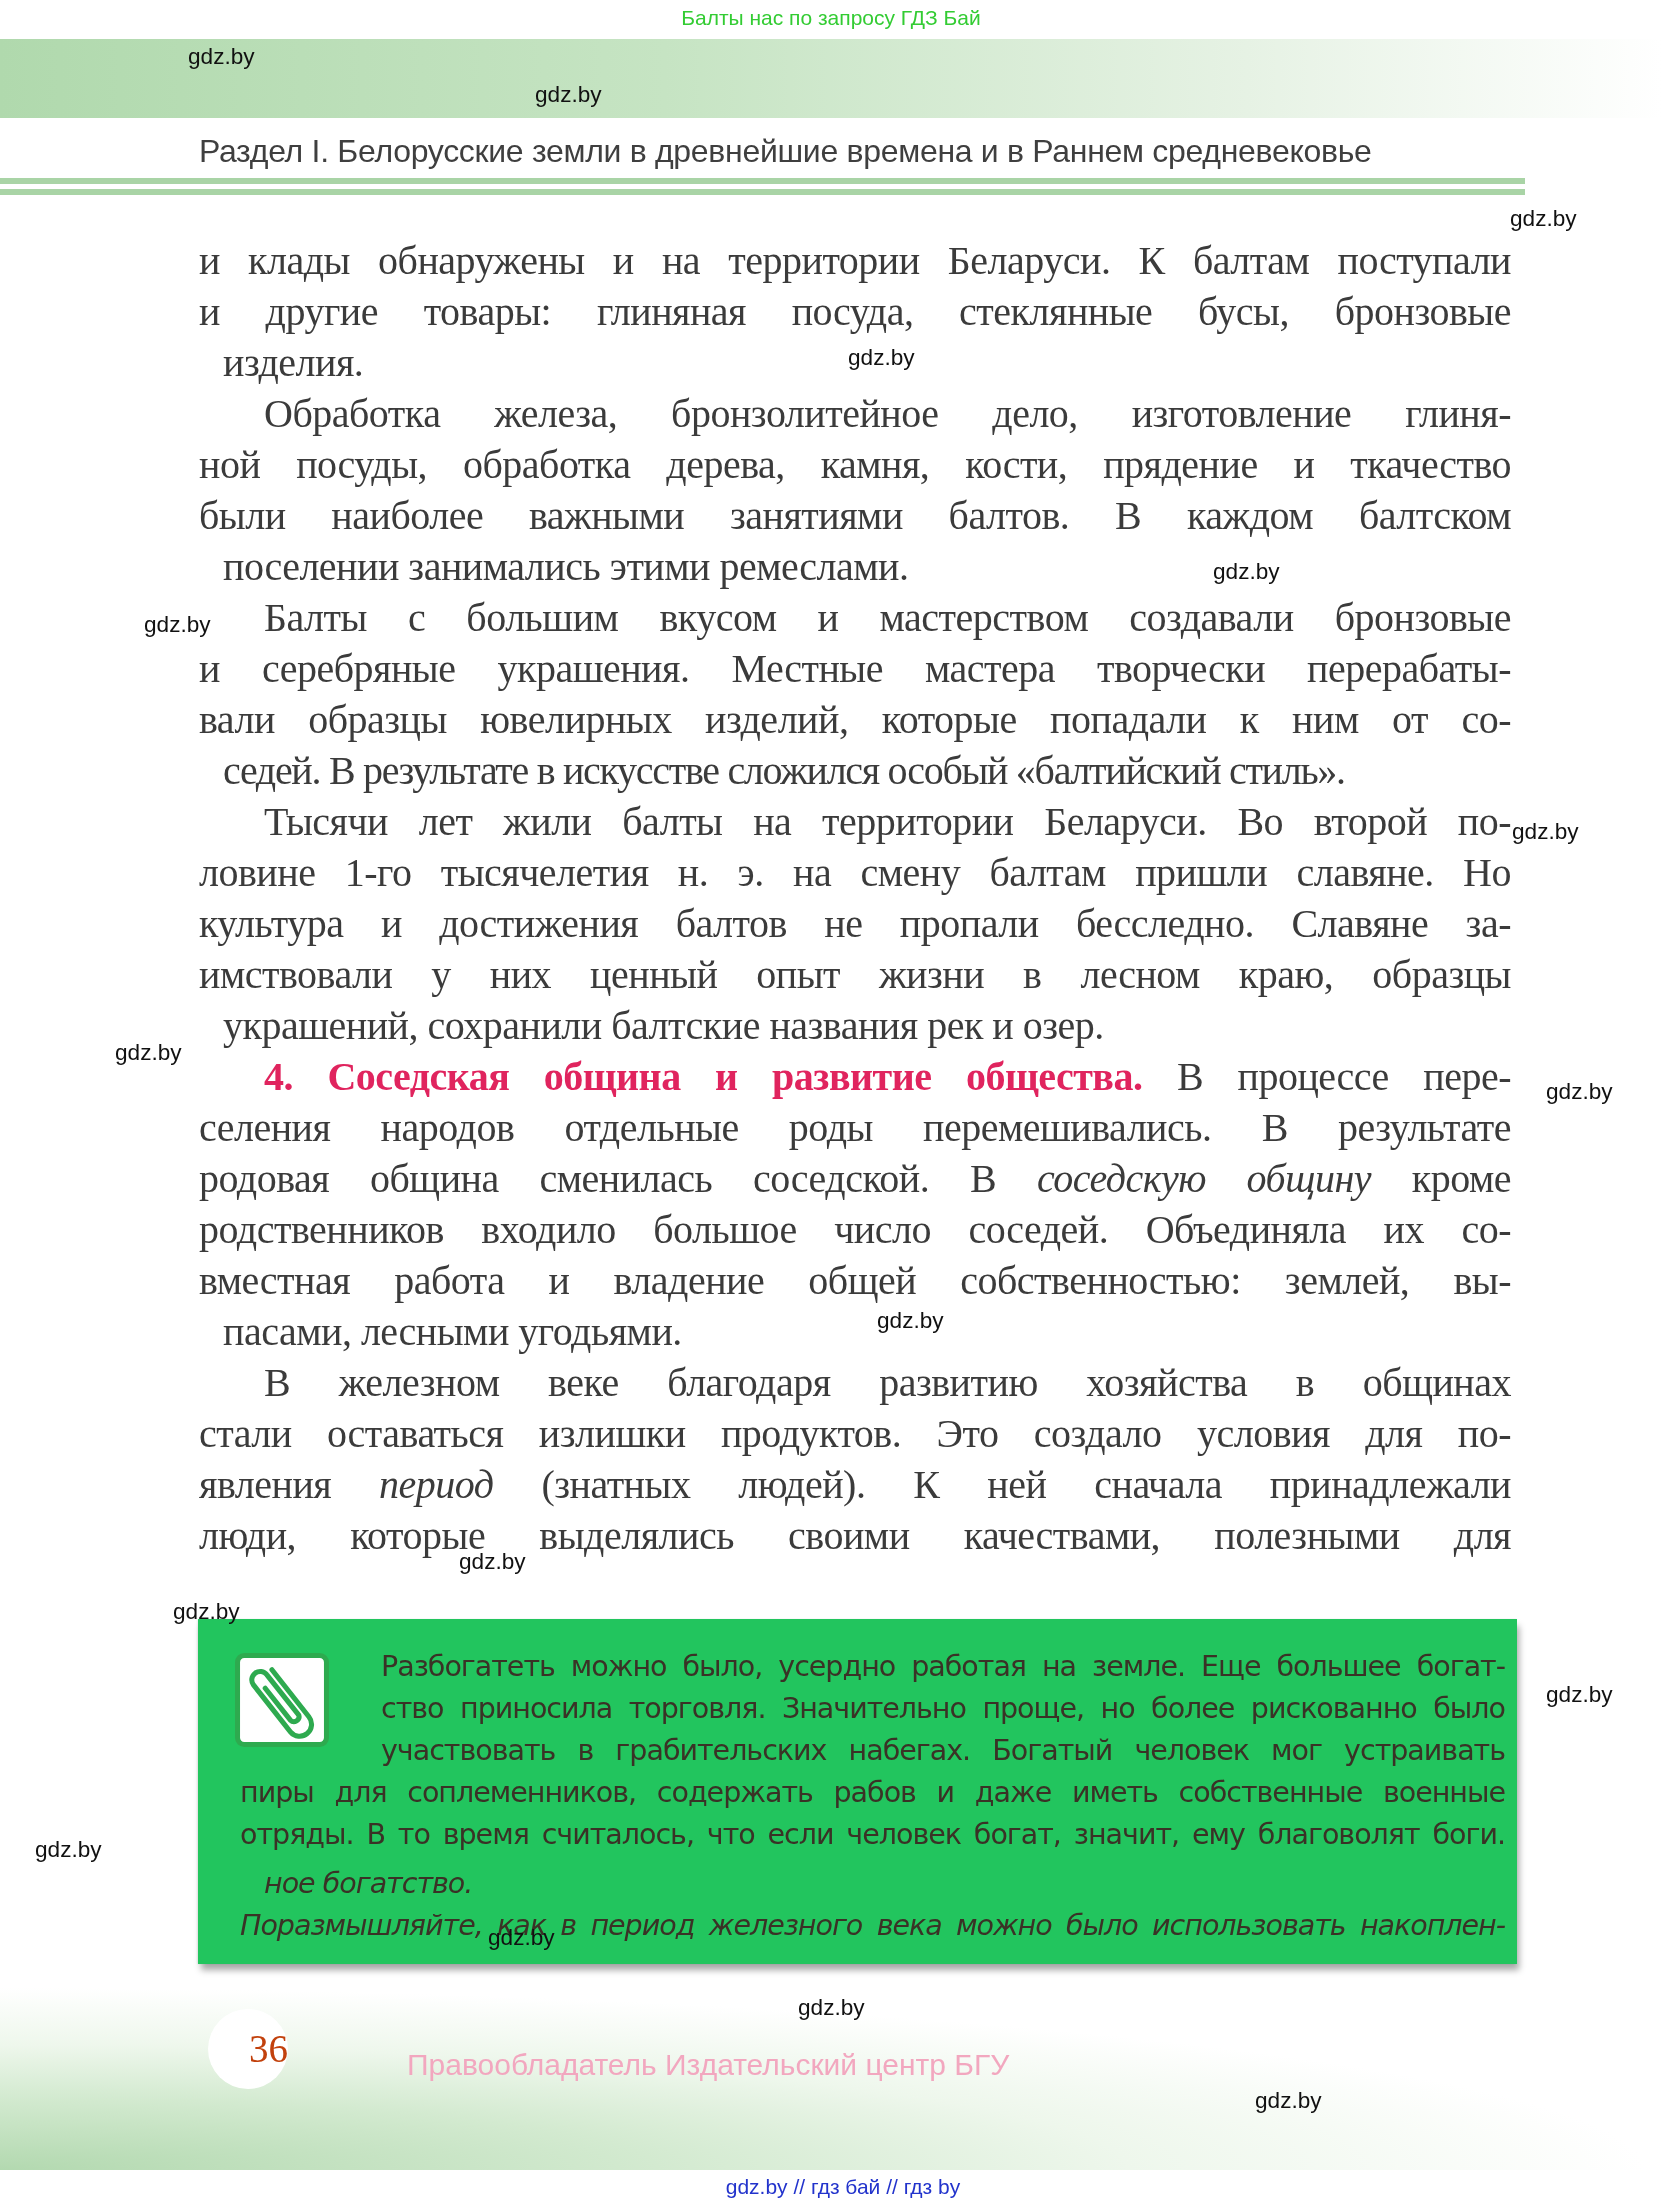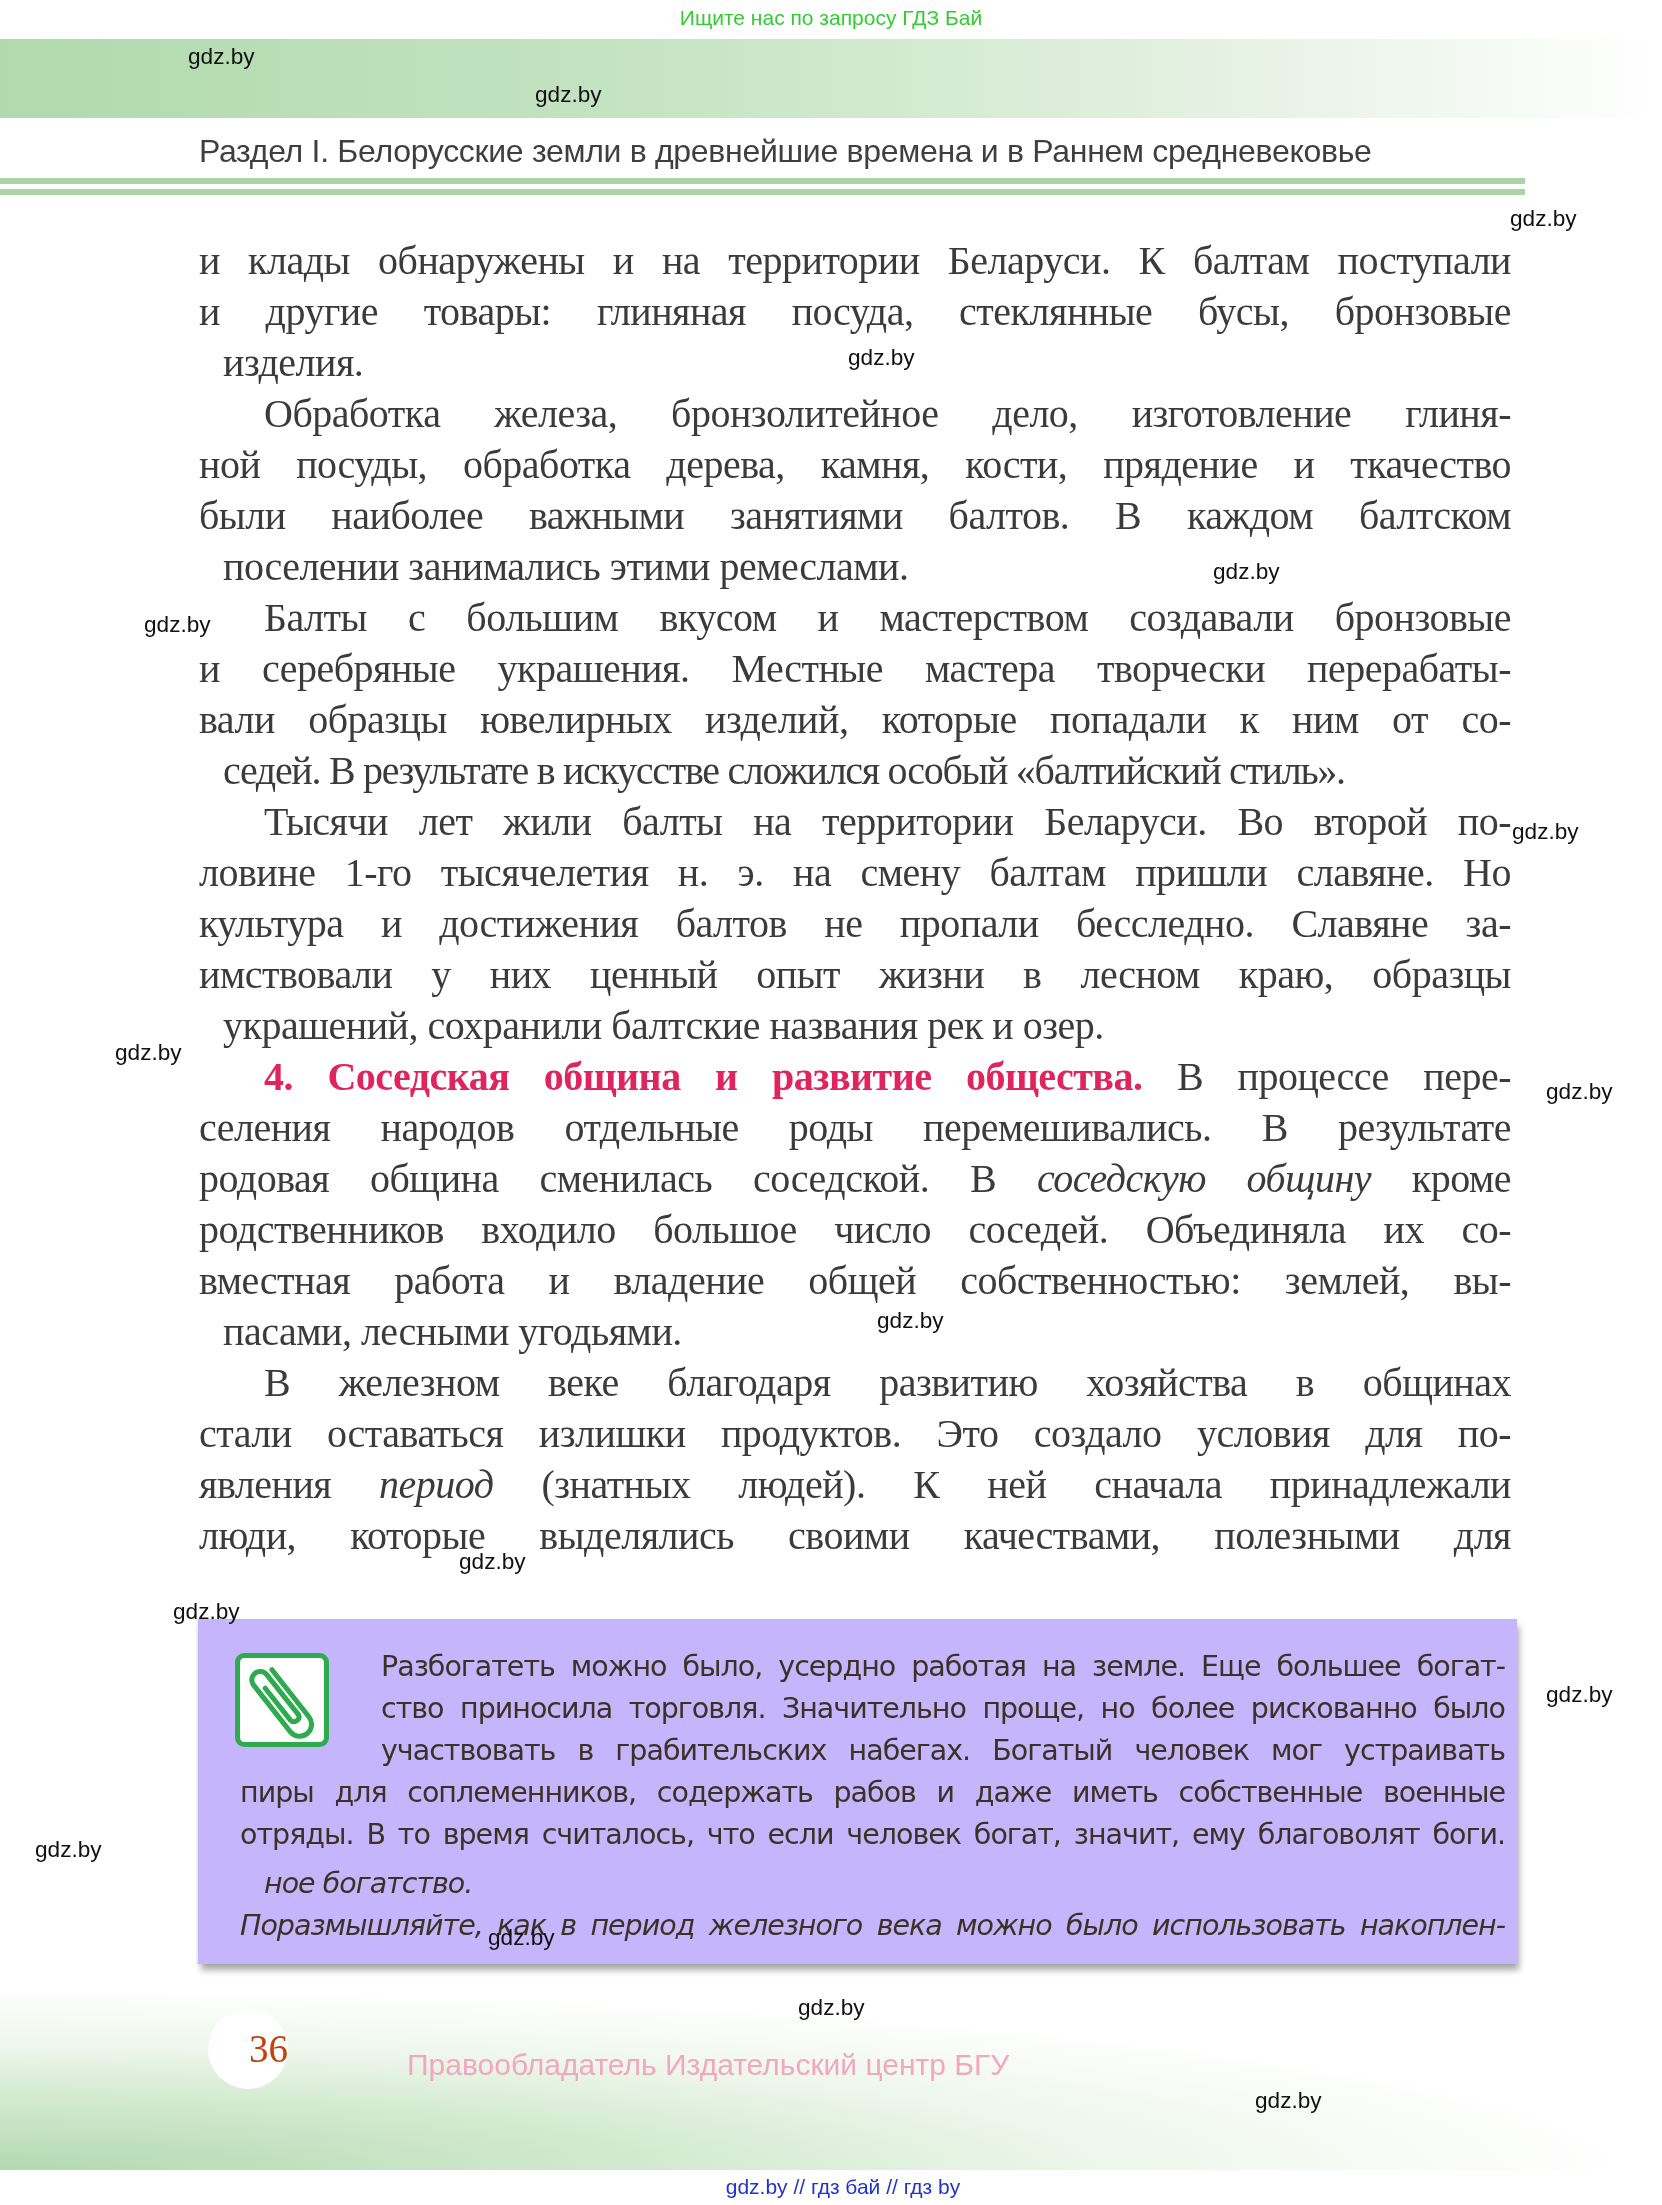--- a/index.html
+++ b/index.html
@@ -33,21 +33,21 @@
     text-align: justify; letter-spacing: -0.5px;
   }
   .body-text p { margin: 0; }
   .line { display: block; text-align: justify; text-align-last: justify; white-space: nowrap; }
   .line.last { text-align-last: left; margin-left: 24px; }
   .heading-pink { color: #e0245e; font-weight: bold; }
   .em { font-style: italic; }
 
   .callout {
     position: absolute; left: 198px; top: 1619px; width: 1319px; height: 345px;
-    background: #c4b5fd;
+    background: #22c55e;
     box-shadow: 3.4px 6.7px 6.7px rgba(0,0,0,0.35), -0.8px 0 1.7px rgba(0,0,0,0.08);
   }
   .clip-icon {
     position: absolute; left: 37px; top: 34px; width: 94px; height: 94px;
   }
   .callout-text {
     position: absolute; left: 42px; top: 27px; width: 1265px;
     font-family: "DejaVu Sans", sans-serif; font-size: 28.5px; line-height: 42px;
     color: #3a3226; letter-spacing: -1px;
   }
@@ -76,21 +76,21 @@
     font-size: 21px; line-height: 34px; color: #2233cc; margin-left: 12px;
   }
   .wm {
     position: absolute; font-family: "Liberation Sans", sans-serif;
     font-size: 22.6px; line-height: 25px; color: #111111; white-space: nowrap;
   }
 </style>
 </head>
 <body>
 
-<div class="top-banner">Ищите нас по запросу ГДЗ Бай</div>
+<div class="top-banner">Балты нас по запросу ГДЗ Бай</div>
 
 <div class="header-band"></div>
 <div class="section-title">Раздел I. Белорусские земли в древнейшие времена и в Раннем средневековье</div>
 <div class="rule r1"></div>
 <div class="rule r2"></div>
 
 <div class="body-text">
   <p>
     <span class="line">и клады обнаружены и на территории Беларуси. К балтам поступали</span>
     <span class="line">и другие товары: глиняная посуда, стеклянные бусы, бронзовые</span>

